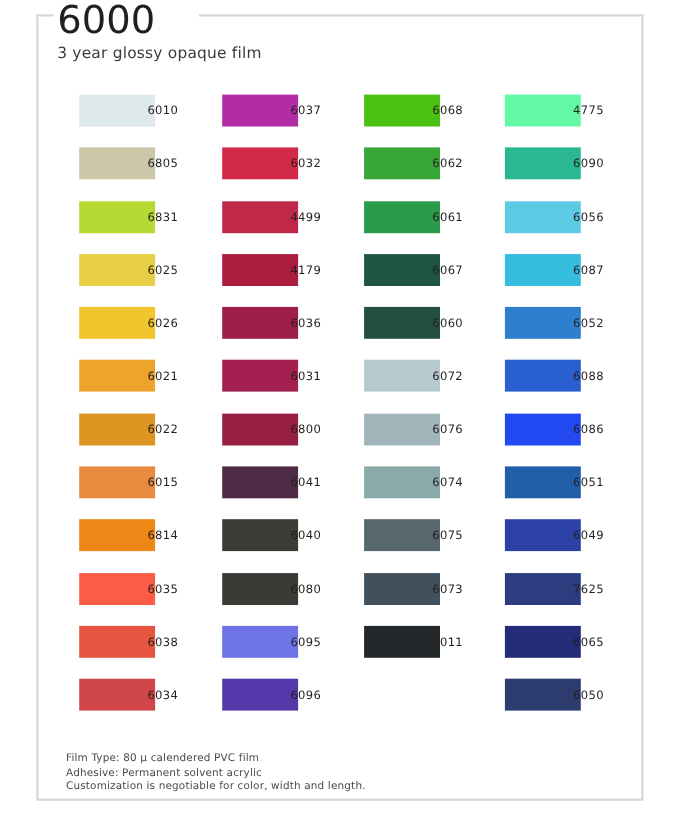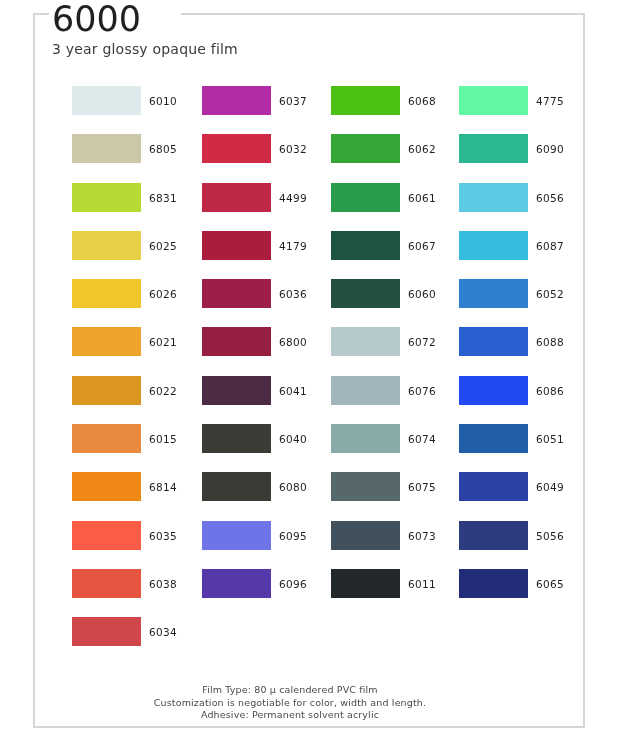--- a/index.html
+++ b/index.html
@@ -82,21 +82,21 @@
   }
   .swatch-chip {
     position: absolute;
     left: 0;
     top: 0;
     width: 69px;
     height: 29px;
   }
   .swatch-label {
     position: absolute;
-    left: 77px;
+    left: 62px;
     top: 9px;
     font-size: 10.5px;
     line-height: 12px;
     color: #231f20;
     letter-spacing: 0.3px;
     white-space: nowrap;
   }
 
   
   #footer {
@@ -104,21 +104,20 @@
     left: 60px;
     top: 684px;
     width: 460px;
   }
   .footer-line {
     font-size: 9.5px;
     line-height: 12.5px;
     color: #4a4a4a;
     letter-spacing: 0.15px;
     white-space: nowrap;
-    text-align: center;
   }
 </style>
 </head>
 <body>
 
 <div id="frame"></div>
 <div id="frame-notch"></div>
 
 <div id="header">
   <div id="title">6000</div>
@@ -191,20 +190,24 @@
       </div>
       <div class="swatch-row">
         <div class="swatch-chip" style="background: rgb(171, 28, 61);"></div>
         <div class="swatch-label">4179</div>
       </div>
       <div class="swatch-row">
         <div class="swatch-chip" style="background: rgb(157, 30, 70);"></div>
         <div class="swatch-label">6036</div>
       </div>
       <div class="swatch-row">
+        <div class="swatch-chip" style="background: rgb(163, 32, 80);"></div>
+        <div class="swatch-label">6031</div>
+      </div>
+      <div class="swatch-row">
         <div class="swatch-chip" style="background: rgb(151, 31, 66);"></div>
         <div class="swatch-label">6800</div>
       </div>
       <div class="swatch-row">
         <div class="swatch-chip" style="background: rgb(77, 43, 68);"></div>
         <div class="swatch-label">6041</div>
       </div>
       <div class="swatch-row">
         <div class="swatch-chip" style="background: rgb(60, 60, 54);"></div>
         <div class="swatch-label">6040</div>
@@ -300,26 +303,30 @@
       <div class="swatch-row">
         <div class="swatch-chip" style="background: rgb(33, 95, 168);"></div>
         <div class="swatch-label">6051</div>
       </div>
       <div class="swatch-row">
         <div class="swatch-chip" style="background: rgb(43, 65, 165);"></div>
         <div class="swatch-label">6049</div>
       </div>
       <div class="swatch-row">
         <div class="swatch-chip" style="background: rgb(44, 60, 126);"></div>
-        <div class="swatch-label">5056</div>
+        <div class="swatch-label">7625</div>
       </div>
       <div class="swatch-row">
         <div class="swatch-chip" style="background: rgb(35, 44, 120);"></div>
         <div class="swatch-label">6065</div>
       </div>
+      <div class="swatch-row">
+        <div class="swatch-chip" style="background: rgb(45, 60, 110);"></div>
+        <div class="swatch-label">6050</div>
+      </div>
     </div>
   </div>
 
 <div id="footer">
     <div class="footer-line">Film Type: 80 μ calendered PVC film</div>
+    <div class="footer-line">Adhesive: Permanent solvent acrylic</div>
     <div class="footer-line">Customization is negotiable for color, width and length.</div>
-    <div class="footer-line">Adhesive: Permanent solvent acrylic</div>
   </div>
 
 </body></html>

